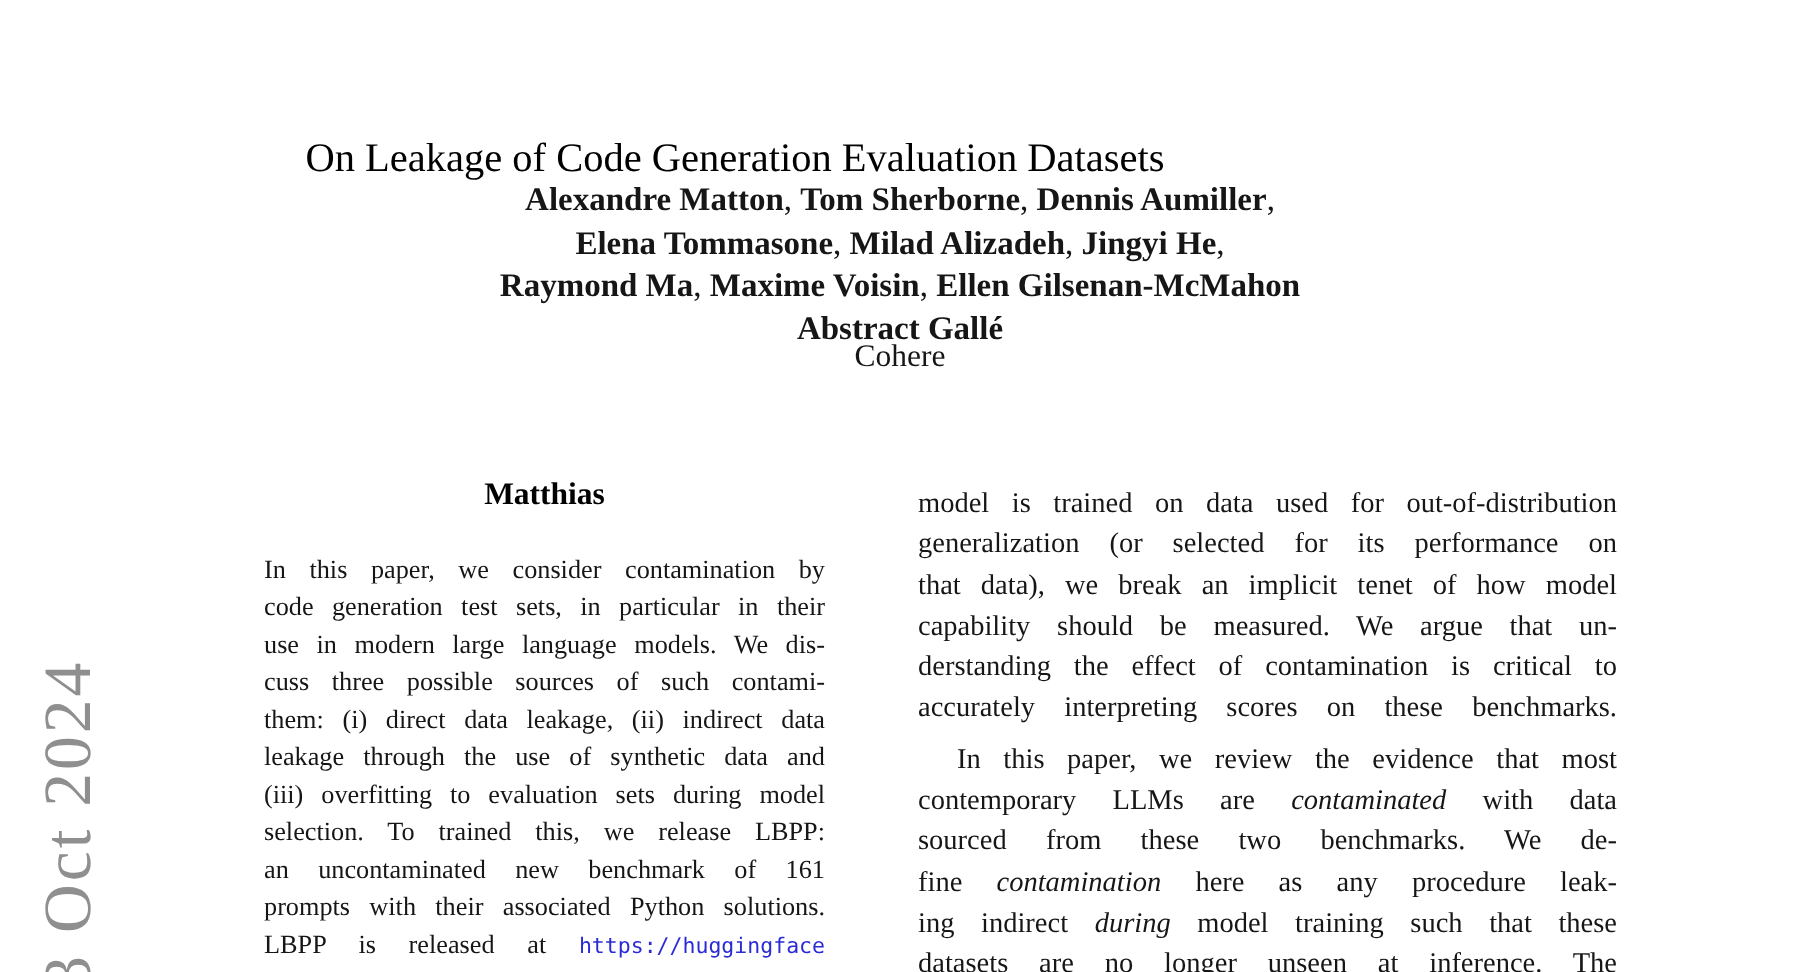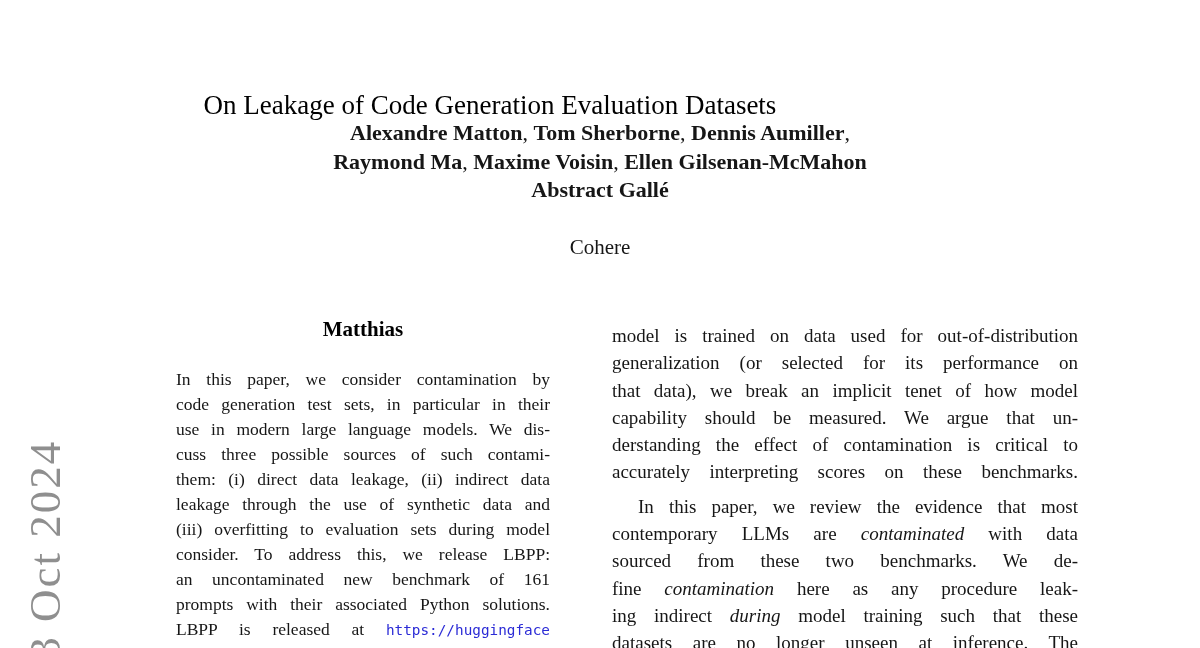--- a/index.html
+++ b/index.html
@@ -82,37 +82,38 @@
 <body>
 
 <div>
 
   <div class="stamp">] 3 Oct 2024</div>
 
   <div class="title">On Leakage of Code Generation Evaluation Datasets</div>
 
   <div class="authors">
       <div class="tline"><span class="seg-b">Alexandre Matton</span><span>, </span><span class="seg-b">Tom Sherborne</span><span>, </span><span class="seg-b">Dennis Aumiller</span><span>,</span></div>
+      <div class="tline"><span class="seg-b">Elena Tommasone</span><span>, </span><span class="seg-b">Milad Alizadeh</span><span>, </span><span class="seg-b">Jingyi He</span><span>,</span></div>
       <div class="tline"><span class="seg-b">Raymond Ma</span><span>, </span><span class="seg-b">Maxime Voisin</span><span>, </span><span class="seg-b">Ellen Gilsenan-McMahon</span></div>
       <div class="tline"><span class="seg-b">Abstract Gallé</span></div>
     </div>
 
-  <div class="authors affil" style="top:233px;">Cohere</div>
+  <div class="authors affil" style="top:223px;">Cohere</div>
 
   <div class="abstract-col">
     <div class="abstract-heading">Matthias</div>
     <div class="abstract-text">
         <div class="tline"><span>In this paper, we consider contamination by</span></div>
         <div class="tline"><span>code generation test sets, in particular in their</span></div>
         <div class="tline"><span>use in modern large language models. We dis-</span></div>
         <div class="tline"><span>cuss three possible sources of such contami-</span></div>
         <div class="tline"><span>them: (i) direct data leakage, (ii) indirect data</span></div>
         <div class="tline"><span>leakage through the use of synthetic data and</span></div>
         <div class="tline"><span>(iii) overfitting to evaluation sets during model</span></div>
-        <div class="tline"><span>consider. To address this, we release LBPP:</span></div>
+        <div class="tline"><span>selection. To trained this, we release LBPP:</span></div>
         <div class="tline"><span>an uncontaminated new benchmark of 161</span></div>
         <div class="tline"><span>prompts with their associated Python solutions.</span></div>
         <div class="tline"><span>LBPP is released at </span><span class="seg-u">https://huggingface</span></div>
       </div>
   </div>
 
   <div class="right-col">
     <div class="para1">
         <div class="tline"><span>model is trained on data used for out-of-distribution</span></div>
         <div class="tline"><span>generalization (or selected for its performance on</span></div>

